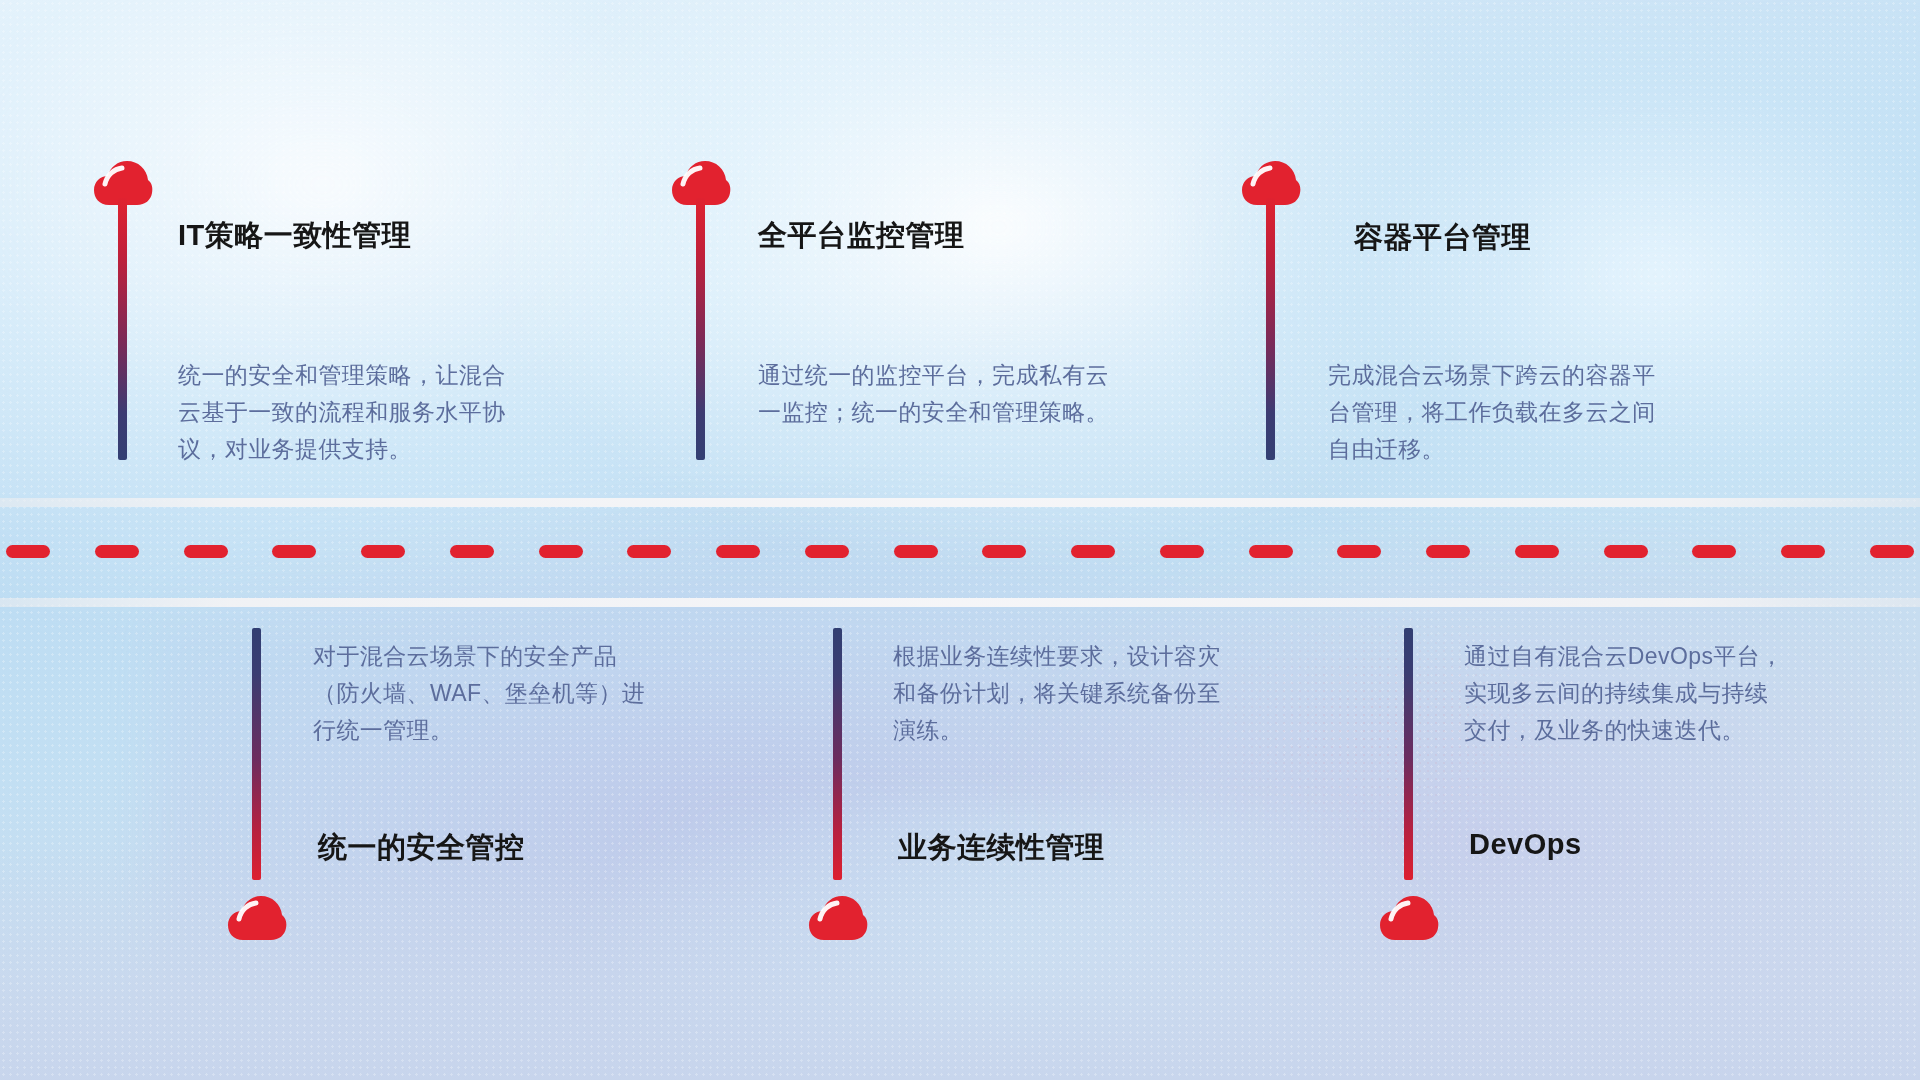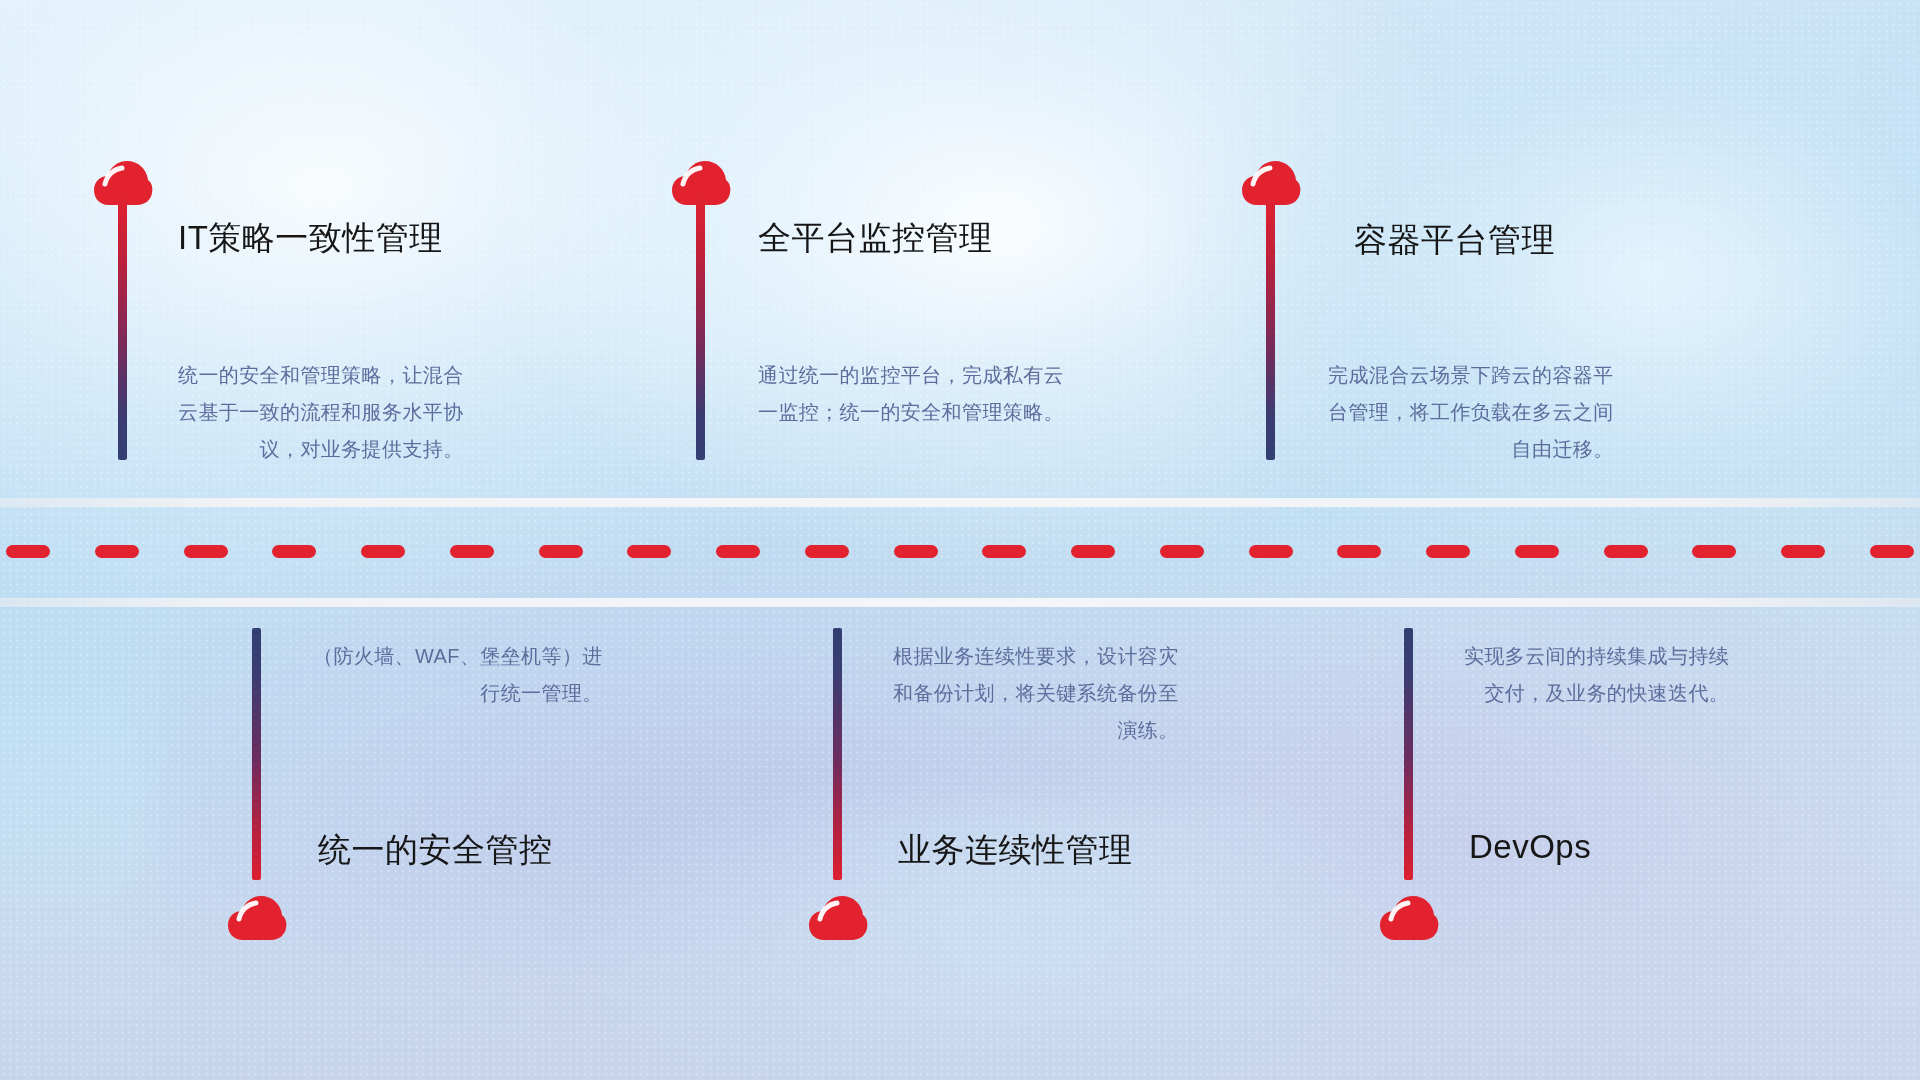--- a/index.html
+++ b/index.html
@@ -123,33 +123,32 @@
   .stem {
     position: absolute;
     width: 9px;
     border-radius: 2px;
   }
   .stem.down { background: linear-gradient(to bottom, #e02230 0%, #c0203a 22%, #7b2a58 55%, #3c3b72 82%, #333f73 100%); }
   .stem.up   { background: linear-gradient(to bottom, #313e72 0%, #3a3d72 18%, #6c2c5f 52%, #b62140 80%, #dd1f2f 100%); }
 
   .title {
     position: absolute;
-    font-size: 33px;
-    font-weight: 400;
+    font-size: 29px;
+    font-weight: 700;
     color: #161616;
     letter-spacing: 0.5px;
     white-space: nowrap;
   }
   .body {
     position: absolute;
-    font-size: 20px;
+    font-size: 23px;
     line-height: 37px;
     color: #5c6d9c;
     letter-spacing: 0.4px;
-    text-align: right;
   }
   .body .ln { display: block; white-space: nowrap; }
 </style>
 </head>
 <body>
 
 <div id="stage">
 
   <div class="bg-base"></div>
   <div class="bg-glow-a"></div>
@@ -234,20 +233,21 @@
     <div class="body" style="left:1328px; top:357px;">
       <span class="ln">完成混合云场景下跨云的容器平</span>
       <span class="ln">台管理，将工作负载在多云之间</span>
       <span class="ln">自由迁移。</span>
     </div>
   </div>
 
   <div class="col">
     <div class="stem up" style="left:252px; top:628px; height:252px;"></div>
     <div class="body" style="left:313px; top:638px;">
+      <span class="ln">对于混合云场景下的安全产品</span>
       <span class="ln">（防火墙、WAF、堡垒机等）进</span>
       <span class="ln">行统一管理。</span>
     </div>
     <div class="title" style="left:318px; top:828px;">统一的安全管控</div>
     <div class="cloud-icon" style="left:226px; top:895px;">
       <svg viewBox="0 0 62 46" xmlns="http://www.w3.org/2000/svg">
         <path d="M17 45 C7 45 2 38 2 30 C2 22 8 16 16 16 C18 7 26 1 35 1 C46 1 55 9 56 20 C60 23 61 28 60 33 C59 40 53 45 45 45 Z" fill="#e2222f"></path>
         <path d="M13 24 C15 15 22 9 30 8" stroke="#ffffff" stroke-width="5" stroke-linecap="round" fill="none" opacity="0.95"></path>
       </svg>
     </div>
@@ -265,20 +265,21 @@
       <svg viewBox="0 0 62 46" xmlns="http://www.w3.org/2000/svg">
         <path d="M17 45 C7 45 2 38 2 30 C2 22 8 16 16 16 C18 7 26 1 35 1 C46 1 55 9 56 20 C60 23 61 28 60 33 C59 40 53 45 45 45 Z" fill="#e2222f"></path>
         <path d="M13 24 C15 15 22 9 30 8" stroke="#ffffff" stroke-width="5" stroke-linecap="round" fill="none" opacity="0.95"></path>
       </svg>
     </div>
   </div>
 
   <div class="col">
     <div class="stem up" style="left:1404px; top:628px; height:252px;"></div>
     <div class="body" style="left:1464px; top:638px;">
+      <span class="ln">通过自有混合云DevOps平台，</span>
       <span class="ln">实现多云间的持续集成与持续</span>
       <span class="ln">交付，及业务的快速迭代。</span>
     </div>
     <div class="title" style="left:1469px; top:828px;">DevOps</div>
     <div class="cloud-icon" style="left:1378px; top:895px;">
       <svg viewBox="0 0 62 46" xmlns="http://www.w3.org/2000/svg">
         <path d="M17 45 C7 45 2 38 2 30 C2 22 8 16 16 16 C18 7 26 1 35 1 C46 1 55 9 56 20 C60 23 61 28 60 33 C59 40 53 45 45 45 Z" fill="#e2222f"></path>
         <path d="M13 24 C15 15 22 9 30 8" stroke="#ffffff" stroke-width="5" stroke-linecap="round" fill="none" opacity="0.95"></path>
       </svg>
     </div>

